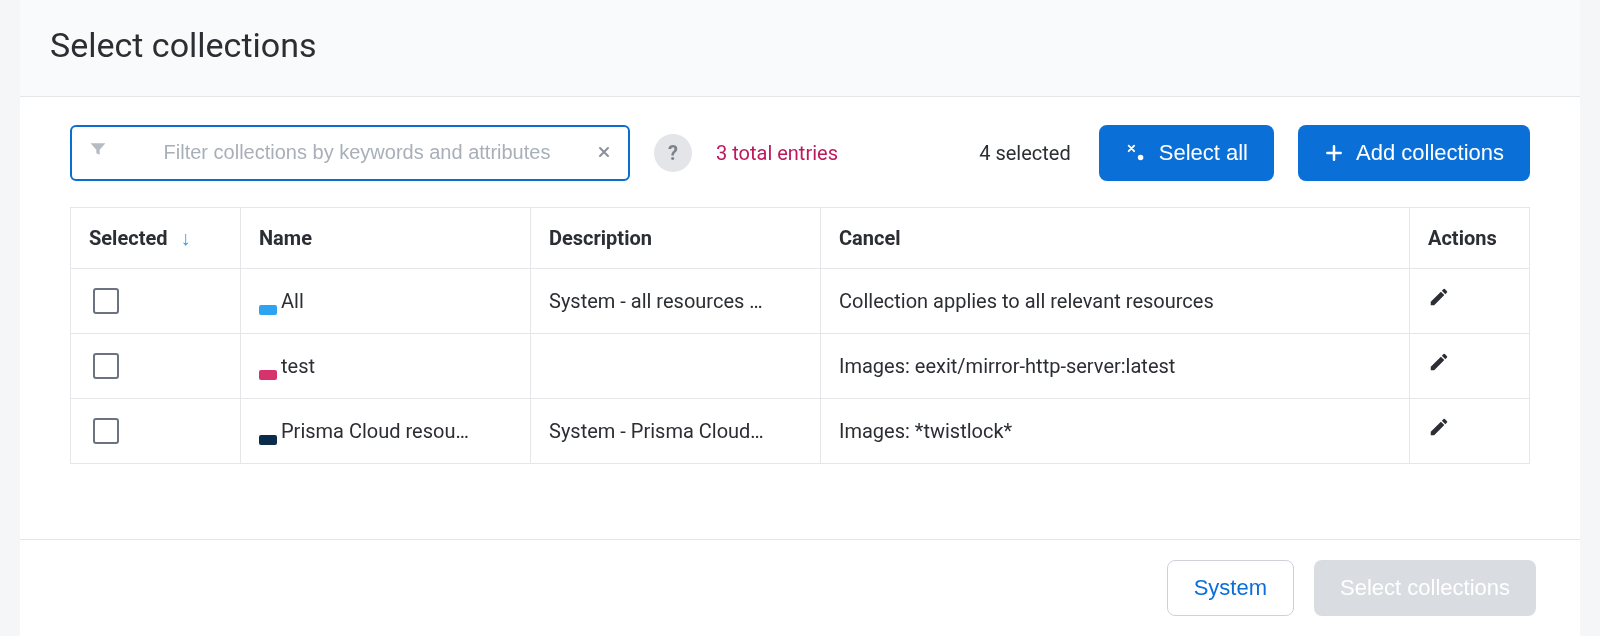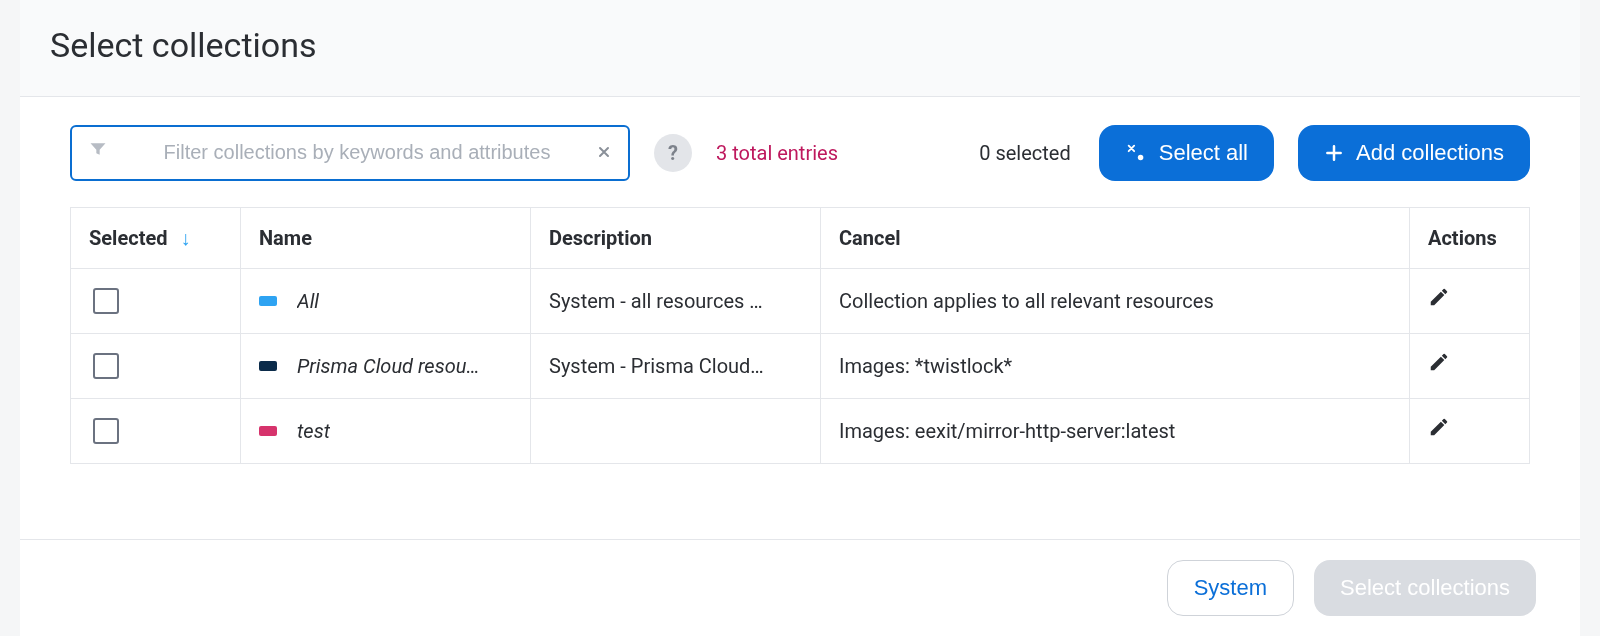--- a/index.html
+++ b/index.html
@@ -73,21 +73,21 @@
   .total-entries { color: #be185d; font-size: 20px; }
   .spacer { flex: 1; }
   .selected-count { color: #2b2e33; font-size: 20px; margin-right: 4px; }
   .btn {
     display: inline-flex;
     align-items: center;
     justify-content: center;
     gap: 12px;
     height: 56px;
     padding: 0 26px;
-    border-radius: 16px;
+    border-radius: 8px;
     font-size: 22px;
     font-weight: 400;
     cursor: pointer;
     border: none;
     white-space: nowrap;
   }
   .btn-primary { background: #0b6fd8; color: #fff; }
   .btn .bicon { display: inline-flex; }
   table.collections {
     width: 100%;
@@ -122,21 +122,21 @@
   .chk {
     appearance: none;
     width: 26px; height: 26px;
     border: 2px solid #6b7280;
     border-radius: 3px;
     background: #fff;
     cursor: pointer;
     display: inline-block;
     vertical-align: middle;
   }
-  .name-cell { display: flex; align-items: center; gap: 20px; min-width: 0; font-style: italic; }
+  .name-cell { display: flex; align-items: flex-end; gap: 4px; min-width: 0; }
   .swatch { width: 18px; height: 10px; border-radius: 2px; flex: 0 0 auto; }
   .name-text { overflow: hidden; text-overflow: ellipsis; white-space: nowrap; }
   .action-cell { text-align: center; }
   .edit-icon { color: #2b2e33; cursor: pointer; display: inline-flex; }
   .modal-footer {
     border-top: 1px solid #e4e6ea;
     padding: 20px 44px;
     display: flex;
     justify-content: flex-end;
     gap: 20px;
@@ -179,21 +179,21 @@
             </svg>
         </span>
       </div>
 
       <div class="help-badge">?</div>
 
       <div class="total-entries">3 total entries</div>
 
       <div class="spacer"></div>
 
-      <div class="selected-count">0 selected</div>
+      <div class="selected-count">4 selected</div>
 
       <button class="btn btn-primary">
         <span class="bicon">
           <svg width="22" height="22" viewBox="0 0 24 24" fill="currentColor">
               <path d="M4 4l6 6M10 4L4 10" stroke="white" stroke-width="2" stroke-linecap="round" fill="none"></path>
               <circle cx="17" cy="17" r="3"></circle>
             </svg>
         </span>
         <span>Select all</span>
       </button>
@@ -236,48 +236,48 @@
             <td class="col-actions action-cell"><span class="edit-icon">
                 <svg width="22" height="22" viewBox="0 0 24 24" fill="currentColor">
                   <path d="M3 17.25V21h3.75L17.81 9.94l-3.75-3.75L3 17.25zM20.71 7.04a1 1 0 0 0 0-1.41l-2.34-2.34a1 1 0 0 0-1.41 0l-1.83 1.83 3.75 3.75 1.83-1.83z"></path>
                 </svg>
               </span></td>
           </tr>
           <tr>
             <td class="col-selected"><input type="checkbox" class="chk" style=""></td>
             <td class="col-name">
               <div class="name-cell">
+                <span class="swatch" style="background:#d6336c"></span>
+                <span class="name-text">test</span>
+              </div>
+            </td>
+            <td class="col-desc"></td>
+            <td class="col-scope">Images: eexit/mirror-http-server:latest</td>
+            <td class="col-actions action-cell"><span class="edit-icon">
+                <svg width="22" height="22" viewBox="0 0 24 24" fill="currentColor">
+                  <path d="M3 17.25V21h3.75L17.81 9.94l-3.75-3.75L3 17.25zM20.71 7.04a1 1 0 0 0 0-1.41l-2.34-2.34a1 1 0 0 0-1.41 0l-1.83 1.83 3.75 3.75 1.83-1.83z"></path>
+                </svg>
+              </span></td>
+          </tr>
+          <tr>
+            <td class="col-selected"><input type="checkbox" class="chk" style=""></td>
+            <td class="col-name">
+              <div class="name-cell">
                 <span class="swatch" style="background:#0b2b4a"></span>
                 <span class="name-text">Prisma Cloud resou…</span>
               </div>
             </td>
             <td class="col-desc">System - Prisma Cloud…</td>
             <td class="col-scope">Images: *twistlock*</td>
             <td class="col-actions action-cell"><span class="edit-icon">
                 <svg width="22" height="22" viewBox="0 0 24 24" fill="currentColor">
                   <path d="M3 17.25V21h3.75L17.81 9.94l-3.75-3.75L3 17.25zM20.71 7.04a1 1 0 0 0 0-1.41l-2.34-2.34a1 1 0 0 0-1.41 0l-1.83 1.83 3.75 3.75 1.83-1.83z"></path>
                 </svg>
               </span></td>
           </tr>
-          <tr>
-            <td class="col-selected"><input type="checkbox" class="chk" style=""></td>
-            <td class="col-name">
-              <div class="name-cell">
-                <span class="swatch" style="background:#d6336c"></span>
-                <span class="name-text">test</span>
-              </div>
-            </td>
-            <td class="col-desc"></td>
-            <td class="col-scope">Images: eexit/mirror-http-server:latest</td>
-            <td class="col-actions action-cell"><span class="edit-icon">
-                <svg width="22" height="22" viewBox="0 0 24 24" fill="currentColor">
-                  <path d="M3 17.25V21h3.75L17.81 9.94l-3.75-3.75L3 17.25zM20.71 7.04a1 1 0 0 0 0-1.41l-2.34-2.34a1 1 0 0 0-1.41 0l-1.83 1.83 3.75 3.75 1.83-1.83z"></path>
-                </svg>
-              </span></td>
-          </tr>
         </tbody>
     </table>
 
   </div>
 
   <div class="modal-footer">
     <button class="btn btn-outline">System</button>
     <button class="btn btn-disabled">Select collections</button>
   </div>
 

